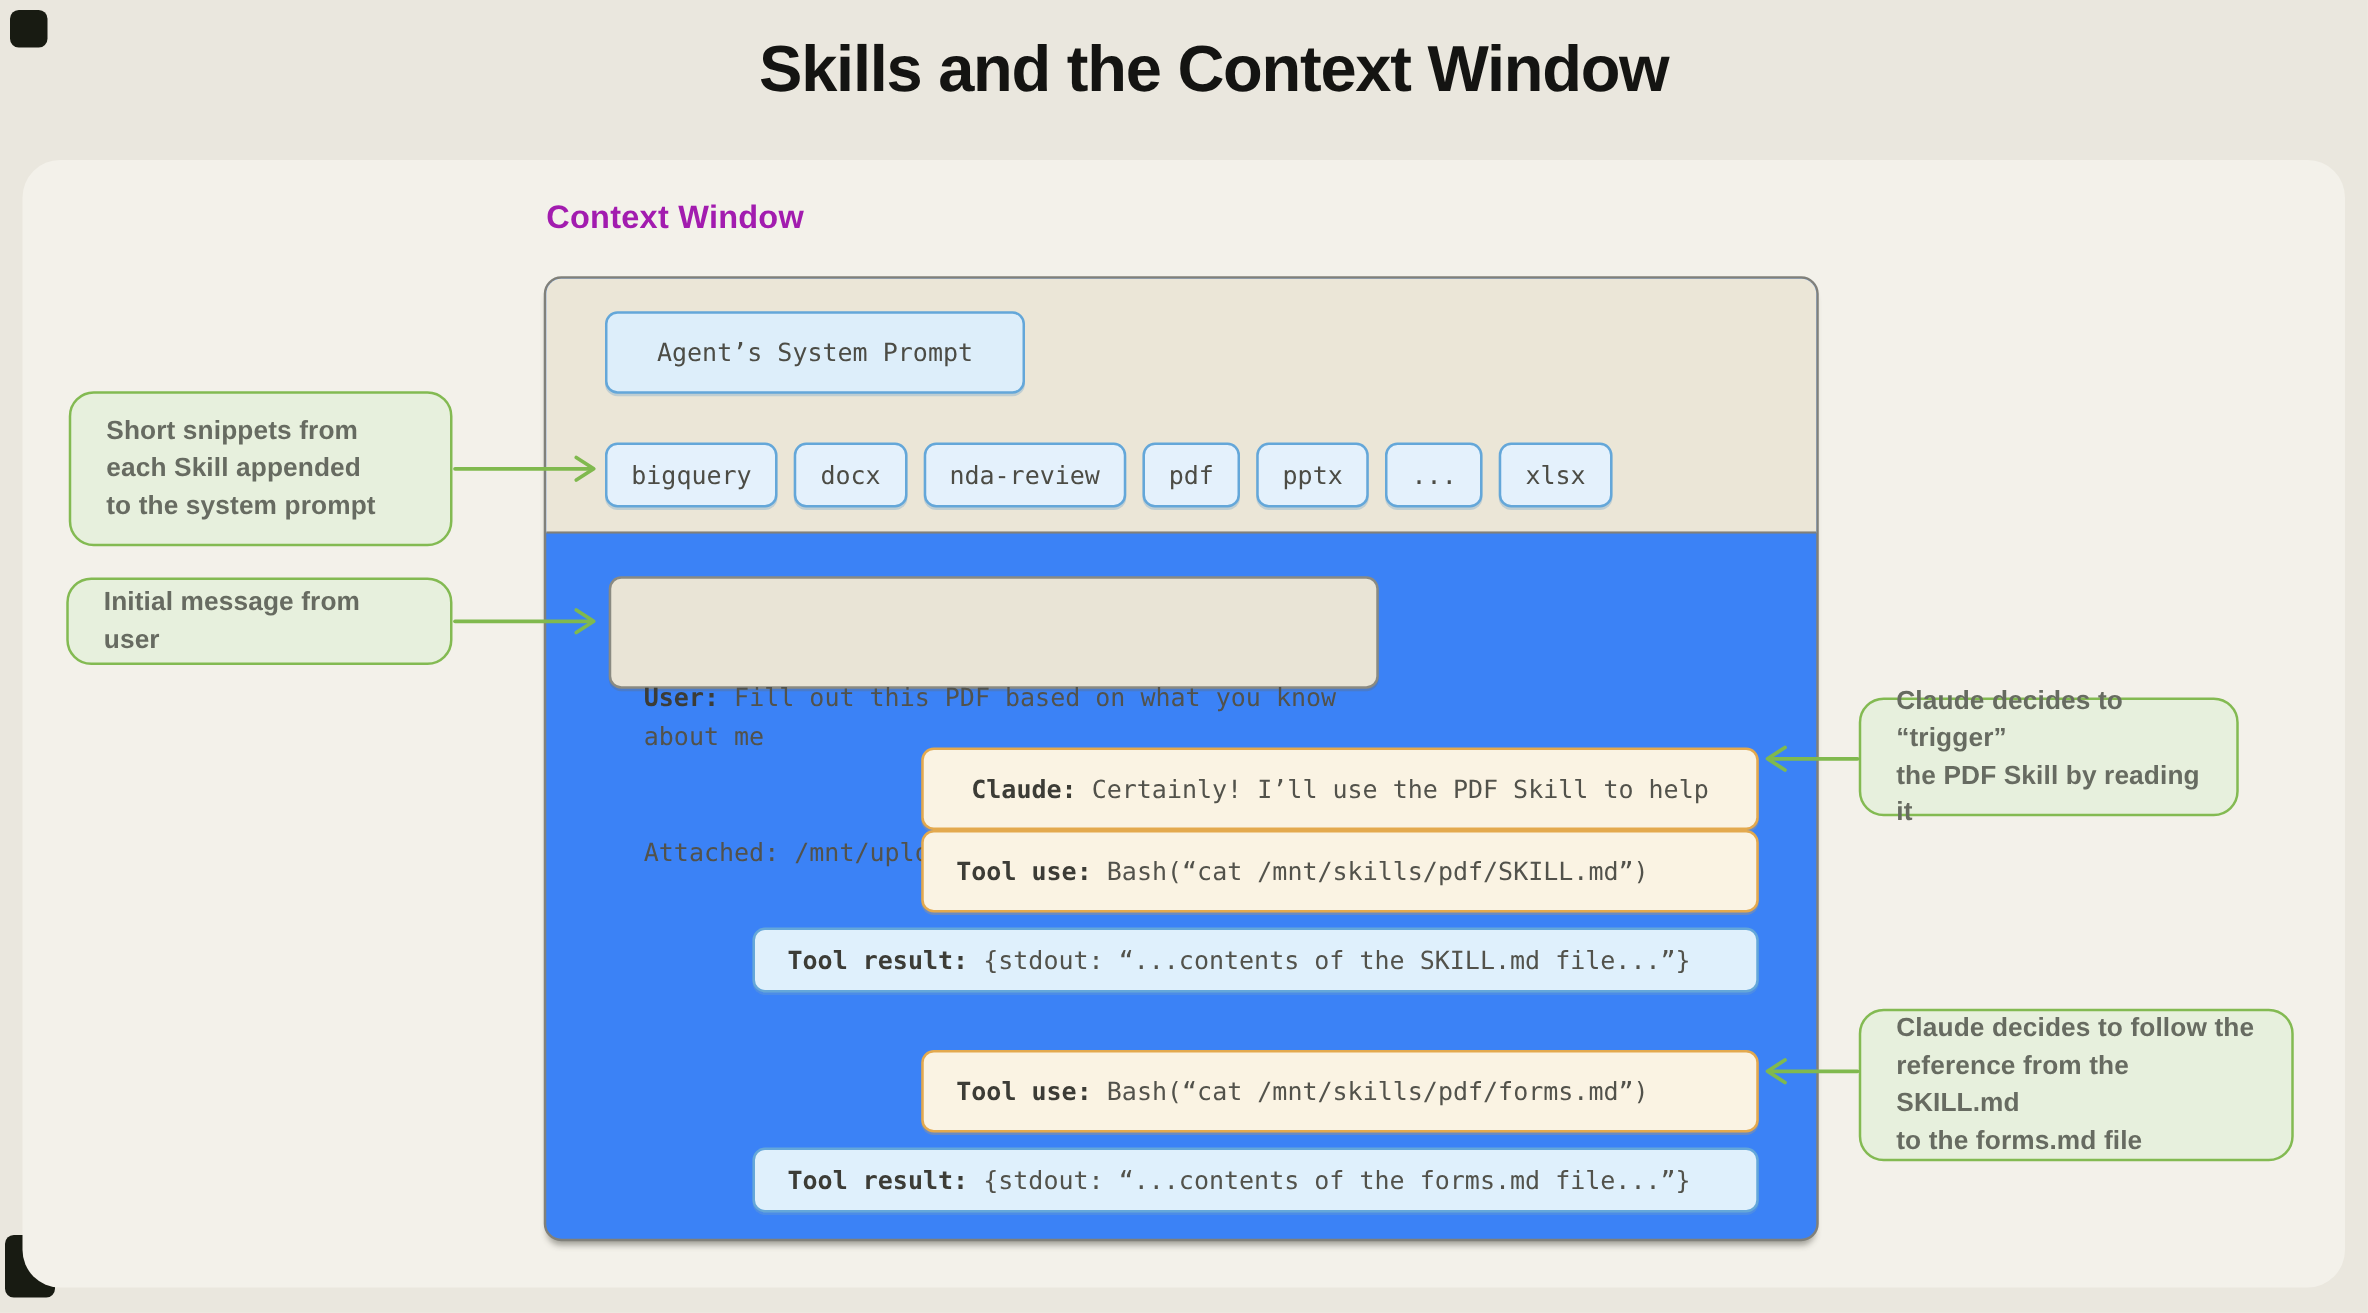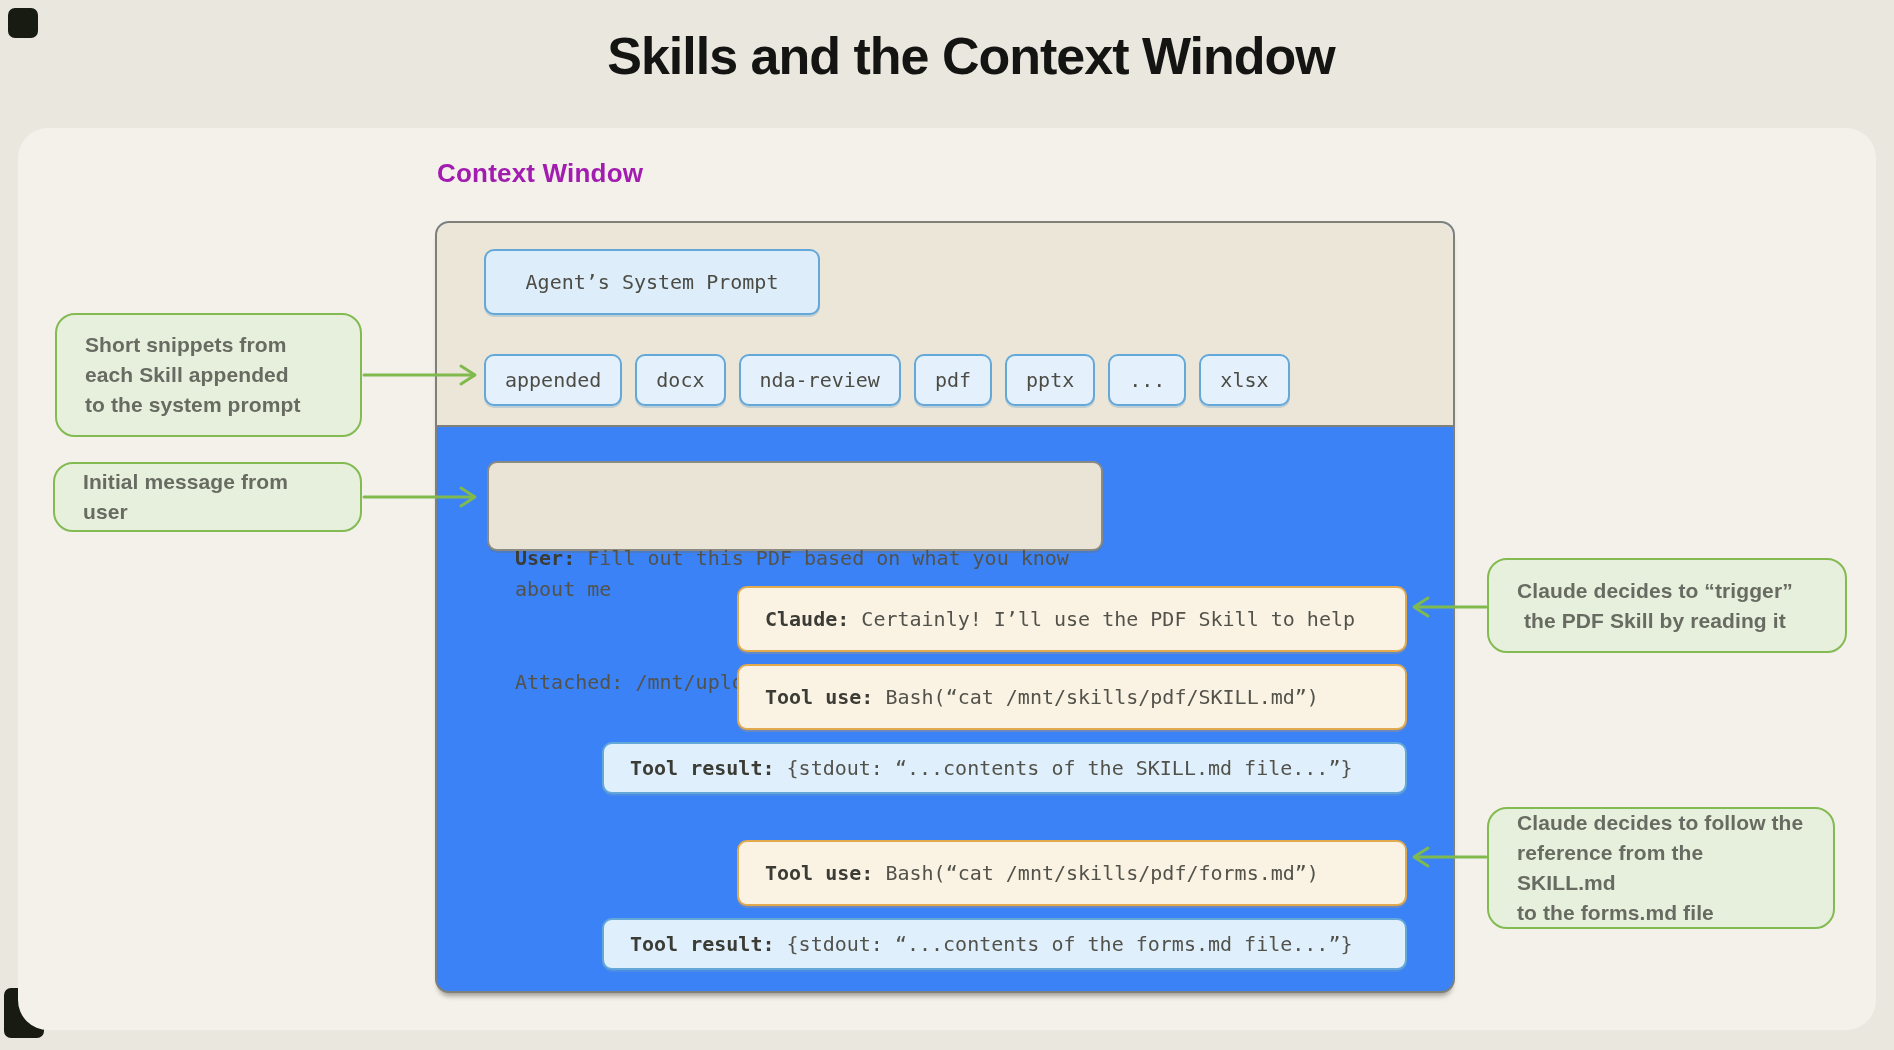--- a/index.html
+++ b/index.html
@@ -79,35 +79,35 @@
     background: #faf3e3; border: 2px solid #e3a94e;
     box-shadow: 0 2px 0 rgba(210,160,80,0.3);
     width: 670px; height: 66px; left: 300px;
   }
   .msg.blue-result {
     background: #dff0fc; border: 2px solid #64a7d9;
     box-shadow: 0 2px 0 rgba(110,160,200,0.35);
     width: 805px; height: 52px; left: 165px;
   }
 
-  .msg.claude-pos { top: 159px; }
+  .msg.claude-pos { top: 171px; justify-content: center; }
   .msg.tooluse1-pos { top: 237px; }
   .msg.toolres1-pos { top: 315px; }
   .msg.tooluse2-pos { top: 413px; }
   .msg.toolres2-pos { top: 491px; }
 
   .note {
     position: absolute; background: #e7f0dd; border: 2px solid #83ba52;
     border-radius: 20px; display: flex; align-items: center;
     padding: 0 28px; font-size: 21px; font-weight: 700; color: #676b61;
     line-height: 1.42; white-space: pre-line; letter-spacing: 0.1px;
   }
   .note.g1 { left: 55px;   top: 313px; width: 307px; height: 124px; }
   .note.g2 { left: 53px;   top: 462px; width: 309px; height: 70px;  }
-  .note.g3 { left: 1487px; top: 558px; width: 360px; height: 95px; text-align: center;  }
+  .note.g3 { left: 1487px; top: 558px; width: 304px; height: 95px;  }
   .note.g4 { left: 1487px; top: 795px; width: 348px; height: 122px; margin-top: 12px; }
 
   .arrows {
     position: absolute; left: 0; top: 0; width: 1894px; height: 1050px;
     pointer-events: none; z-index: 6;
   }
   .arrows path, .arrows line {
     stroke: #80b94e; stroke-width: 3; fill: none; stroke-linecap: round; stroke-linejoin: round;
   }
 </style>
@@ -125,21 +125,21 @@
 
   <div class="cw-label">Context Window</div>
 
   <div class="main-box">
 
     <div class="top-section">
       <div class="blue-box system-prompt">
         <span>Agent’s System Prompt</span>
       </div>
       <div class="chips">
-        <div class="chip">appended</div>
+        <div class="chip">bigquery</div>
         <div class="chip">docx</div>
         <div class="chip">nda-review</div>
         <div class="chip">pdf</div>
         <div class="chip">pptx</div>
         <div class="chip">...</div>
         <div class="chip">xlsx</div>
       </div>
     </div>
 
     <div class="bottom-section">

